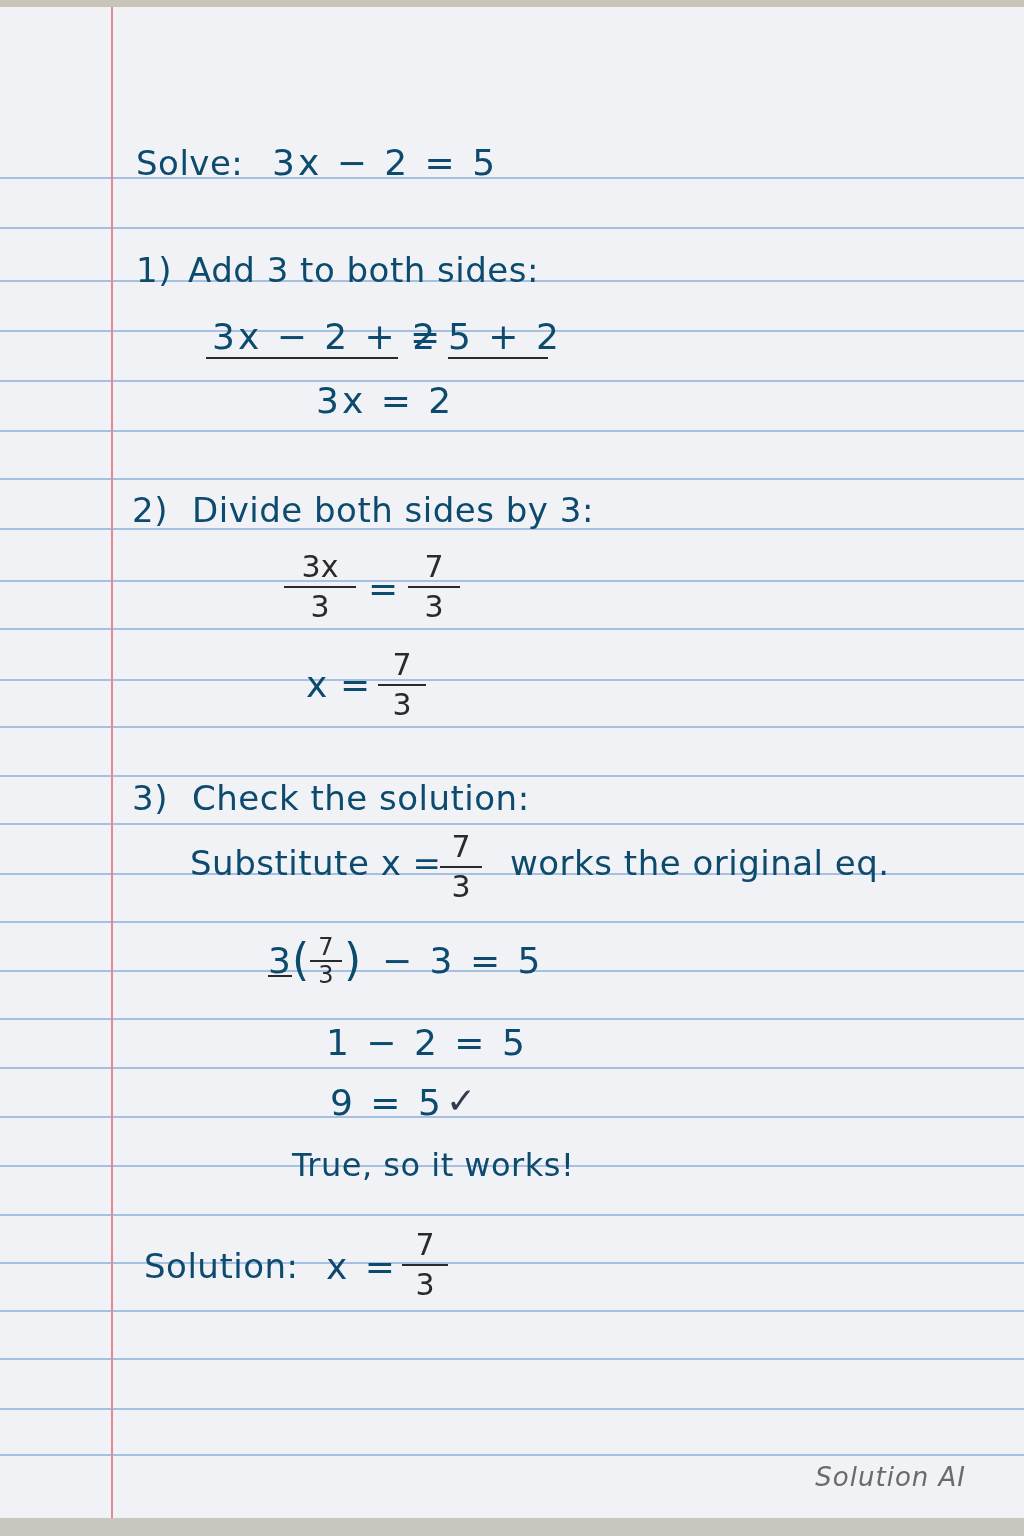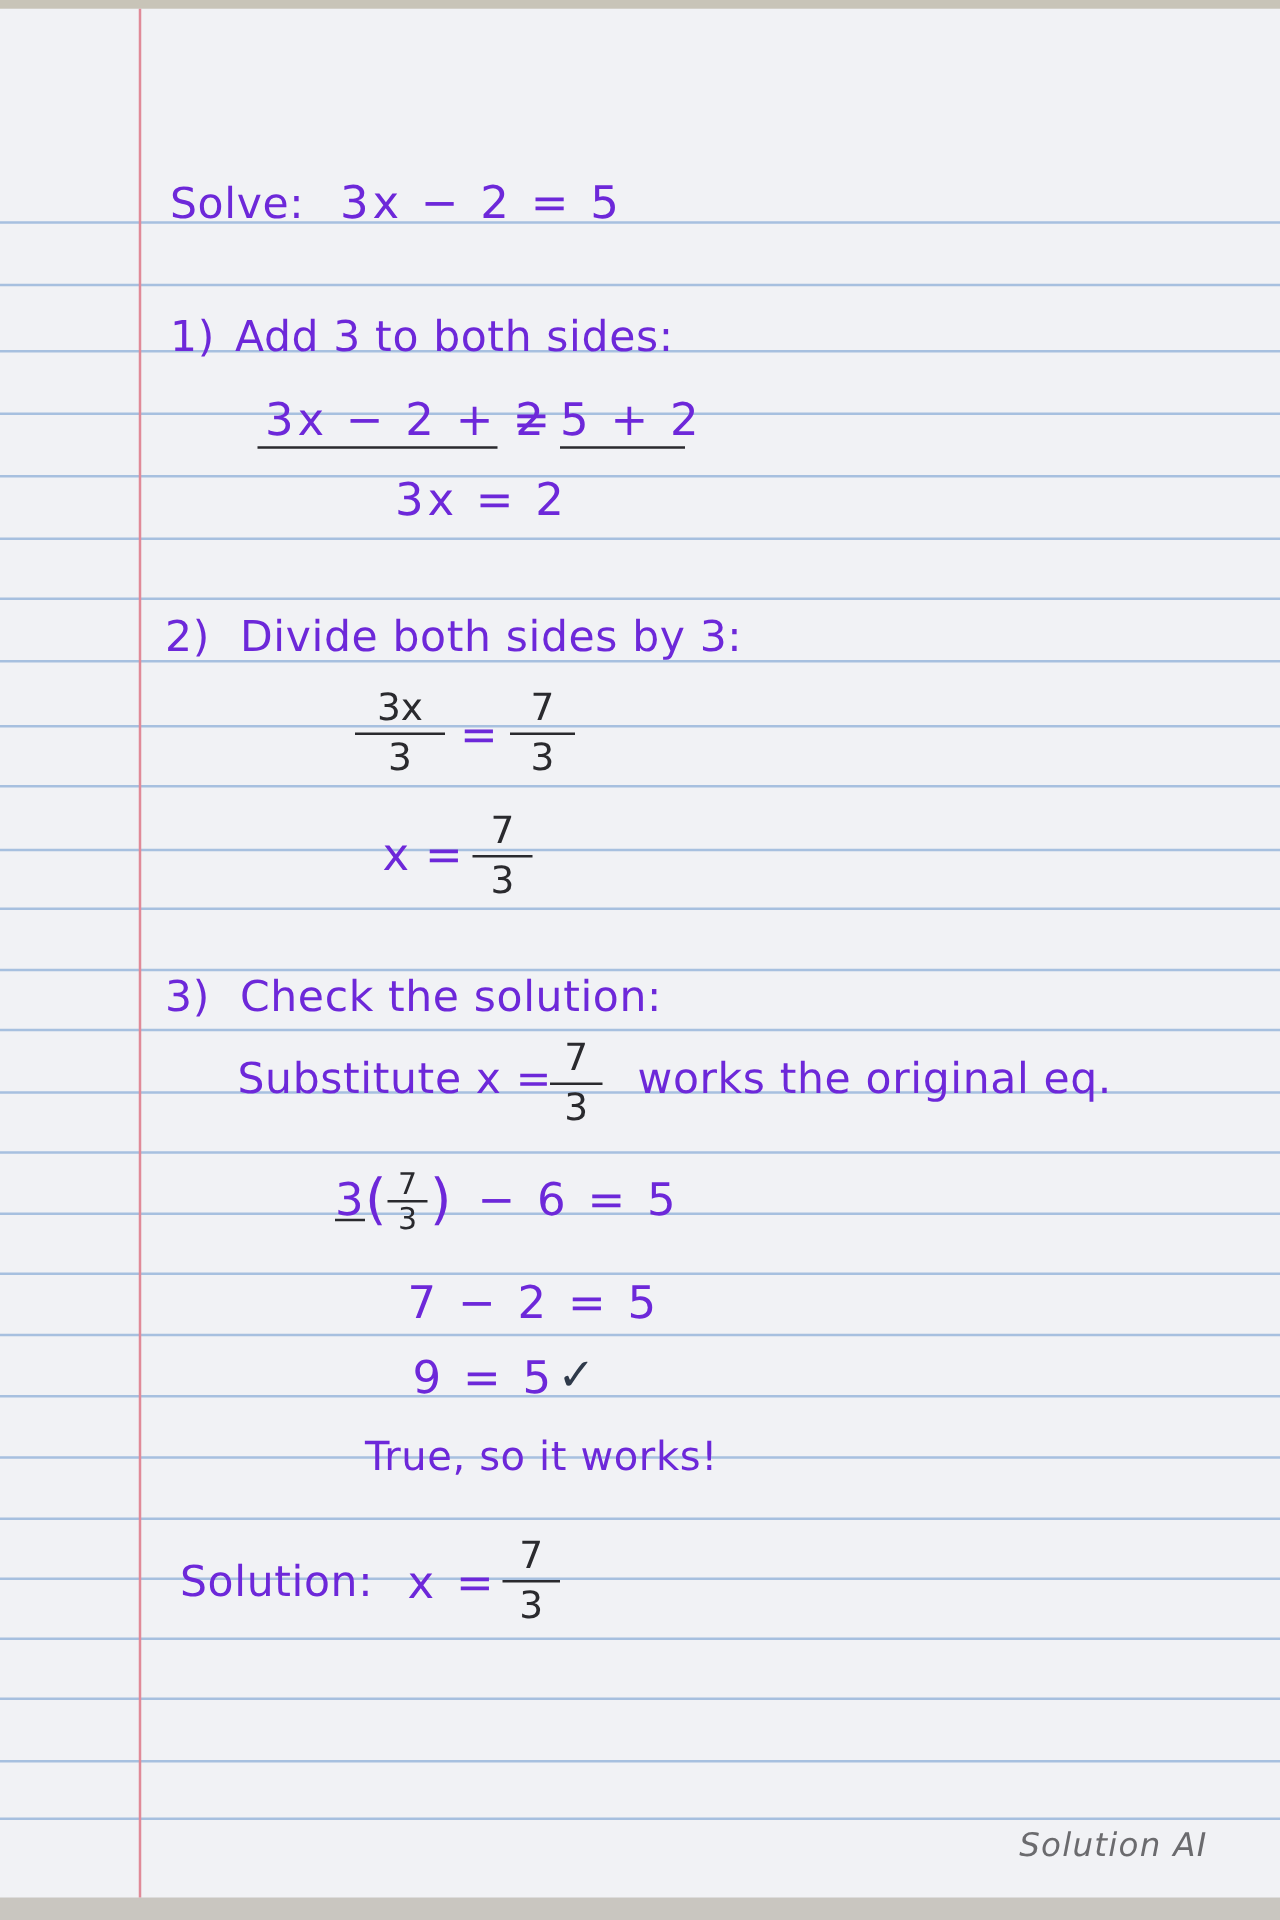--- a/index.html
+++ b/index.html
@@ -9,21 +9,21 @@
     font-family: "DejaVu Sans", sans-serif;
   }
   .top-edge { position: absolute; left: 0; top: 0; width: 1024px; height: 7px; background: #c8c4b8; }
   .paper {
     position: absolute; left: 0; top: 7px; width: 1024px; height: 1511px;
     background: #f1f2f5;
   }
   .rule { position: absolute; left: 0; width: 1024px; height: 2px; background: #a7c0df; }
   .margin-line { position: absolute; left: 111px; top: 0; width: 2px; height: 1511px; background: #e08a98; }
   .ink {
-    position: absolute; color: #6d28d9; white-space: nowrap;
+    position: absolute; color: #0c4a6e; white-space: nowrap;
     font-family: "DejaVu Sans", sans-serif; font-size: 34px; letter-spacing: 0.5px;
   }
   .eq { font-size: 36px; letter-spacing: 3px; }
   .frac { position: absolute; display: flex; flex-direction: column; align-items: center; color: #2a2a2e; font-family: "DejaVu Sans", sans-serif; }
   .frac .num, .frac .den { font-size: 30px; line-height: 38px; padding: 0 4px; }
   .frac .bar { height: 2px; background: #2a2a2e; width: 100%; }
   .frac.small .num, .frac.small .den { font-size: 24px; line-height: 26px; }
   .uline { position: absolute; height: 2px; background: #2a2a2e; }
   .watermark {
     position: absolute; right: 58px; top: 1462px; font-size: 26px; color: #6b6b6e;
@@ -116,23 +116,23 @@
 
 <div class="ink eq" style="left:268px;top:940px">3</div>
 <div class="uline" style="left:268px;top:975px;width:24px"></div>
 <div class="ink" style="left:292px;top:934px;font-size:44px">(</div>
 <div class="frac small" style="left:310px;top:934px;width:32px">
   <span class="num">7</span>
   <span class="bar"></span>
   <span class="den">3</span>
 </div>
 <div class="ink" style="left:344px;top:934px;font-size:44px">)</div>
-<div class="ink eq" style="left:382px;top:940px">− 6 = 5</div>
+<div class="ink eq" style="left:382px;top:940px">− 3 = 5</div>
 
-<div class="ink eq" style="left:326px;top:1022px">7 − 2 = 5</div>
+<div class="ink eq" style="left:326px;top:1022px">1 − 2 = 5</div>
 <div class="ink eq" style="left:330px;top:1082px">9 = 5</div>
 <div class="ink eq" style="left:446px;top:1080px;color:#2f3a4a">✓</div>
 <div class="ink" style="left:292px;top:1146px;font-size:32px">True, so it works!</div>
 
 <div class="ink" style="left:144px;top:1246px">Solution:</div>
 <div class="ink eq" style="left:326px;top:1246px">x =</div>
 <div class="frac" style="left:402px;top:1226px;width:46px">
   <span class="num">7</span>
   <span class="bar"></span>
   <span class="den">3</span>

